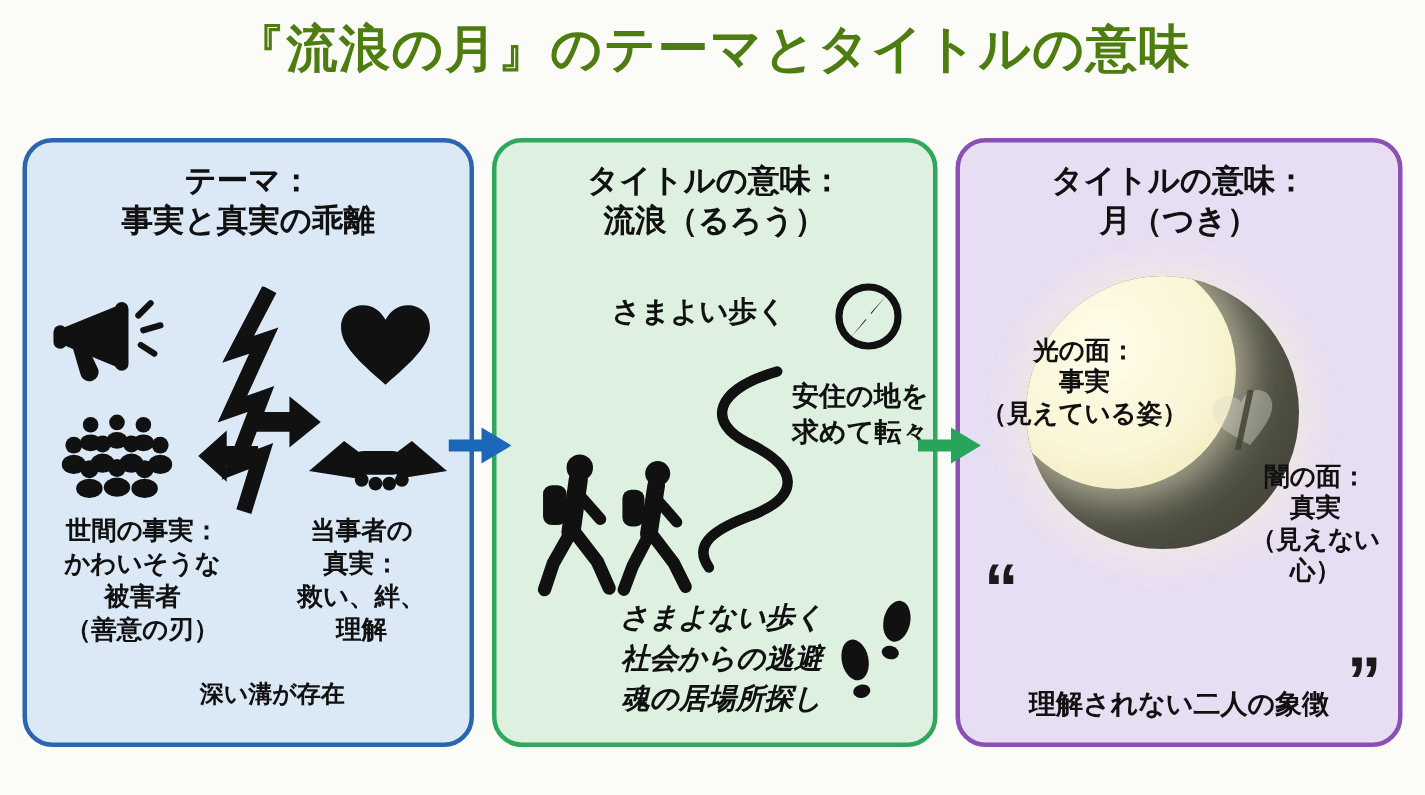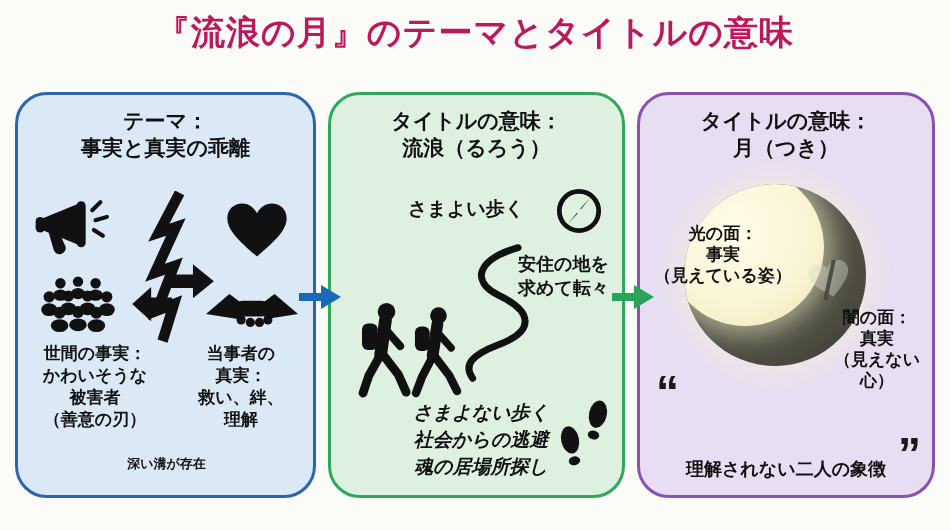--- a/index.html
+++ b/index.html
@@ -16,25 +16,25 @@
     position:relative;
     background:var(--page-bg);
     font-family:"Liberation Sans","DejaVu Sans",sans-serif;
     color:var(--ink);
     overflow:hidden;
   }
   .ml{white-space:pre-line;}
   .title{
     position:absolute; left:0; top:10px; width:950px;
     text-align:center; font-size:34px; font-weight:900;
-    letter-spacing:1px; color:#be185d;
+    letter-spacing:1px; color:#4d7c0f;
   }
   .panel{
     position:absolute; top:92px; height:406px;
-    border-radius:32px; border:3.5px solid; 
+    border-radius:20px; border:3.5px solid; 
   }
   .panel-theme{left:15px;width:301px;background:var(--blue-bg);border-color:var(--blue-border);}
   .panel-rurou{left:328px;width:297px;background:var(--green-bg);border-color:var(--green-border);}
   .panel-tsuki{left:637px;width:298px;background:var(--purple-bg);border-color:var(--purple-border);}
   .panel-header{
     position:absolute; left:0; top:12px; width:100%;
     text-align:center; font-size:21px; font-weight:800; line-height:27px;
   }
   .abs{position:absolute;}
   .txt{font-weight:800; line-height:22px; text-align:center;}
@@ -127,40 +127,40 @@
   <div class="abs txt ml" style="left:2px;top:248px;width:150px;font-size:17px;">世間の事実：
 かわいそうな
 被害者
 （善意の刃）</div>
 
   <div class="abs txt ml" style="left:158px;top:248px;width:130px;font-size:17px;">当事者の
 真実：
 救い、絆、
 理解</div>
 
-  <div class="abs txt" style="left:1px;top:358px;width:100%;font-size:13px;">深い溝が存在</div>
+  <div class="abs txt" style="left:16px;top:358px;width:100%;font-size:16px;">深い溝が存在</div>
 </div>
 
 <div class="panel panel-rurou">
   <div class="panel-header ml">タイトルの意味：
 流浪（るろう）</div>
 
   <div class="abs txt" style="left:60px;top:103px;width:150px;font-size:19px;">さまよい歩く</div>
 
   <svg class="abs" style="left:224px;top:92px;" width="48" height="48" viewBox="0 0 50 50">
     <circle cx="25" cy="25" r="20.5" fill="none" stroke="#111" stroke-width="5"></circle>
     <polygon fill="#111" points="37,11 27,22 13,39 23,28"></polygon>
     <circle cx="25" cy="25" r="2.6" fill="#def1e1"></circle>
   </svg>
 
   <svg class="abs" style="left:108px;top:148px;" width="94" height="140" viewBox="0 0 95 140">
     <path d="M80 4 C38 16 32 38 60 52 C94 68 98 88 60 102 C34 112 24 122 34 136" fill="none" stroke="#111" stroke-width="7" stroke-linecap="round"></path>
   </svg>
 
-  <div class="abs txt ml" style="left:170px;top:157px;width:125px;font-size:18px;line-height:24px;">安住の地を
+  <div class="abs txt ml" style="left:180px;top:157px;width:125px;font-size:18px;line-height:24px;">安住の地を
 求めて転々</div>
 
   <svg class="abs" style="left:20px;top:205px;" width="122" height="98" viewBox="0 0 120 100">
     <g stroke="#111" fill="#111" stroke-linecap="round">
       <circle cx="34" cy="12" r="9" stroke="none"></circle>
       <path d="M33 20 L28 56" stroke-width="13" fill="none"></path>
       <rect x="9" y="24" width="16" height="27" rx="6" stroke="none"></rect>
       <path d="M29 54 L46 76 L54 94" stroke-width="9" fill="none"></path>
       <path d="M29 54 L16 77 L10 95" stroke-width="9" fill="none"></path>
       <path d="M33 30 L48 47" stroke-width="8" fill="none"></path>

